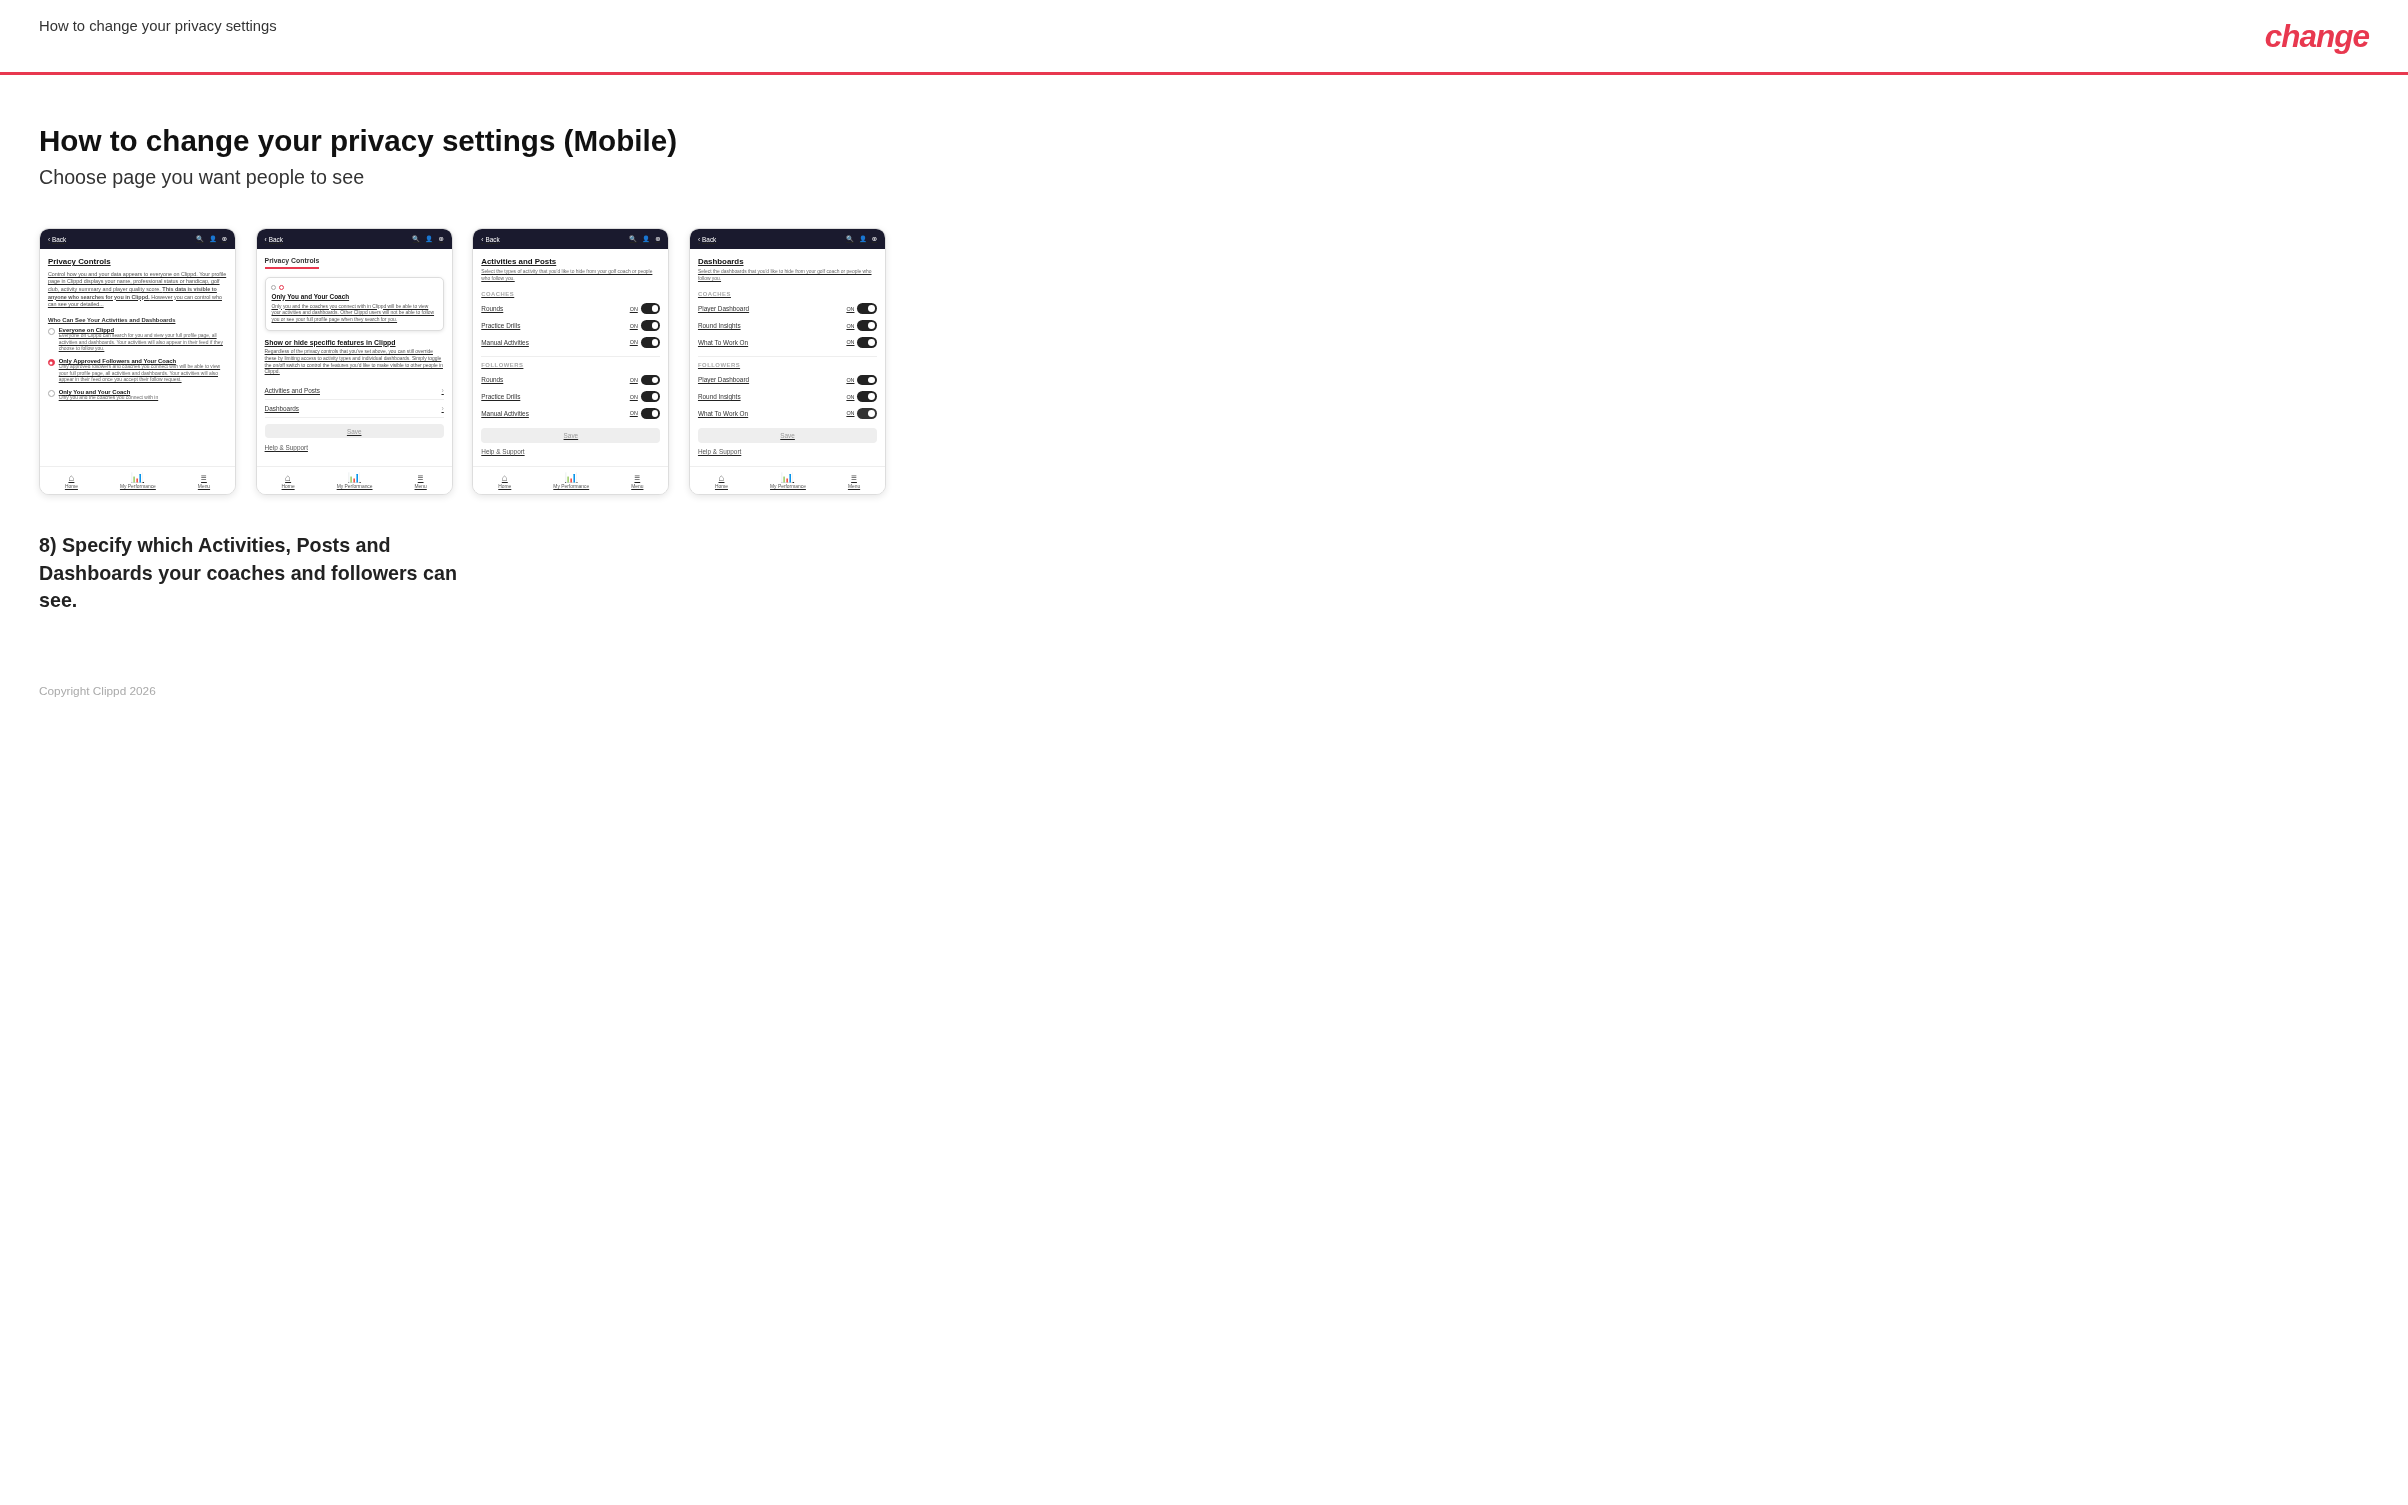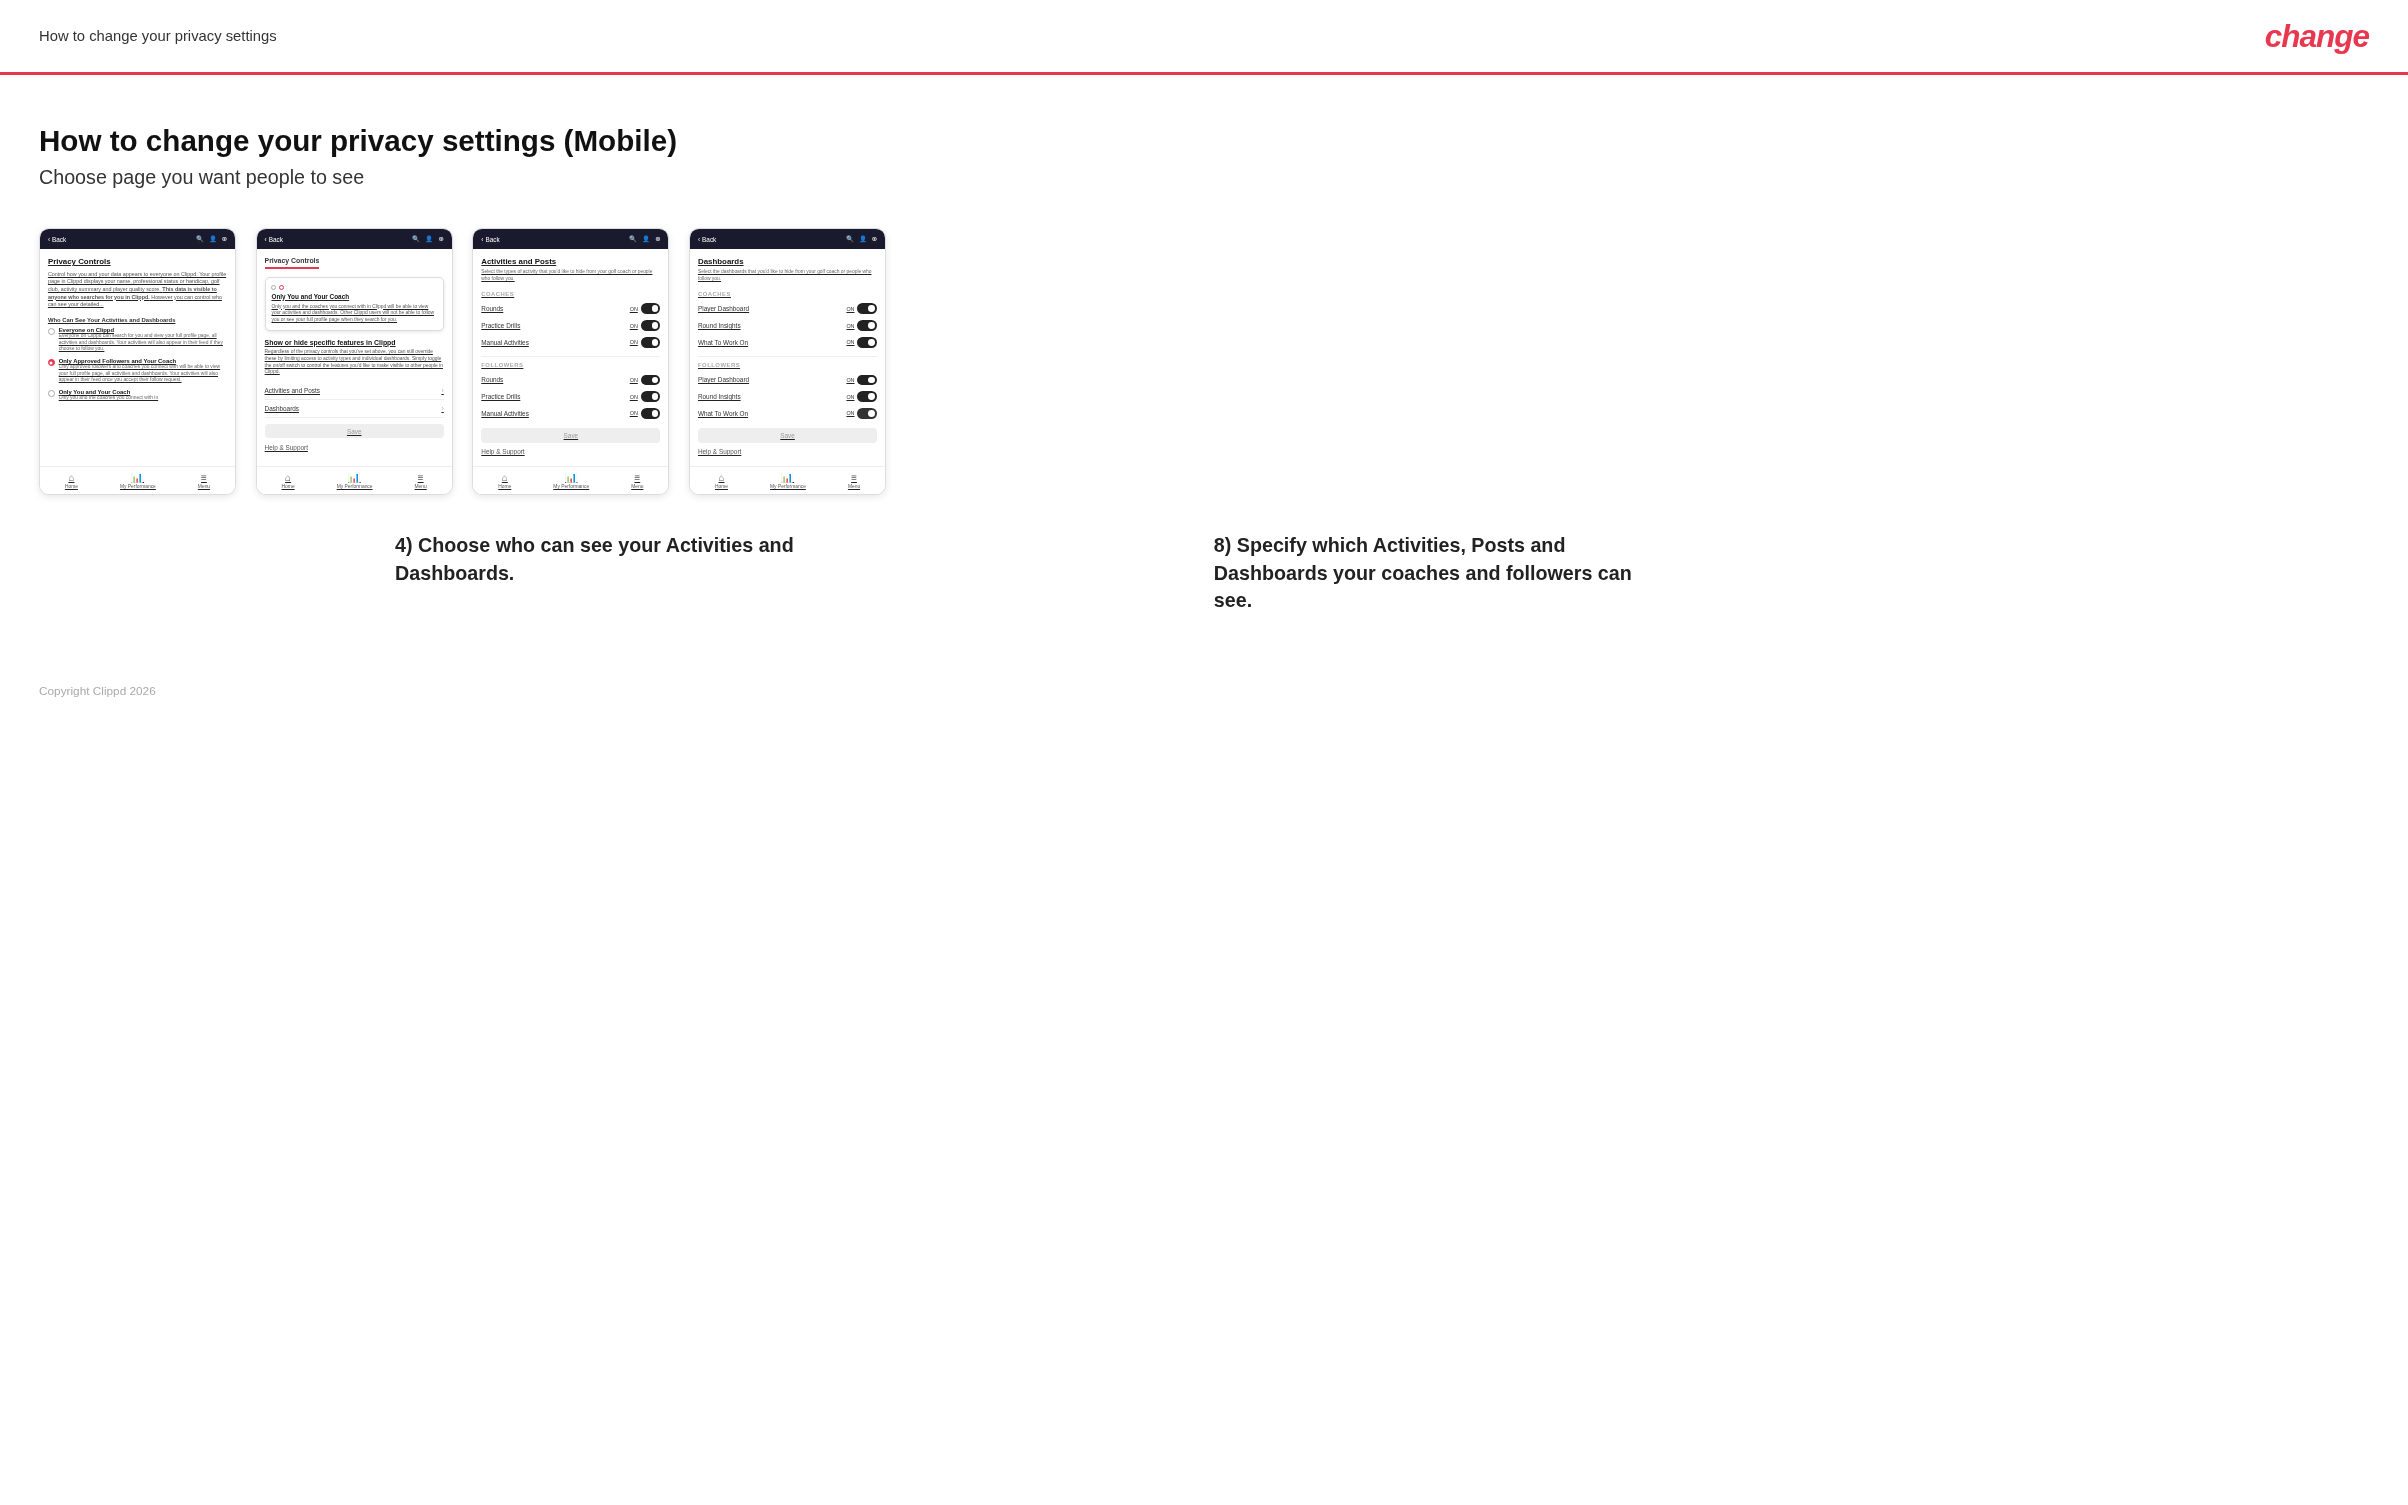--- a/index.html
+++ b/index.html
@@ -5,21 +5,21 @@
     * { box-sizing: border-box; margin: 0; padding: 0; }
     body {
       font-family: -apple-system, BlinkMacSystemFont, 'Segoe UI', sans-serif;
       background: #fff;
       color: #222;
     }
 
     
     .top-bar {
       display: flex;
-      align-items: center;
+      align-items: flex-start;
       justify-content: space-between;
       padding: 17.7px 39px;
       border-bottom: 3px solid #e8384f;
       background: #fff;
     }
     .top-bar-title {
       font-size: 14.8px;
       color: #333;
     }
     .logo {
@@ -652,23 +652,20 @@
             <span class="footer-label">Menu</span>
           </div>
         </div>
       </div>
     </div>
 
   </div>
 
   <div style="display:flex; gap:19.7px; margin-top:19.7px;">
 
-    <div style="flex:2; display:flex; justify-content:center;">
-      <div class="large-caption">4) Choose who can see your Activities and Dashboards.</div>
-    </div>
 
     <div style="flex:2; display:flex; justify-content:flex-start;">
       <div class="large-caption">8) Specify which Activities, Posts and Dashboards your  coaches and followers can see.</div>
     </div>
   </div>
 
 </div>
 
 <div class="copyright">Copyright Clippd 2026</div>
 

